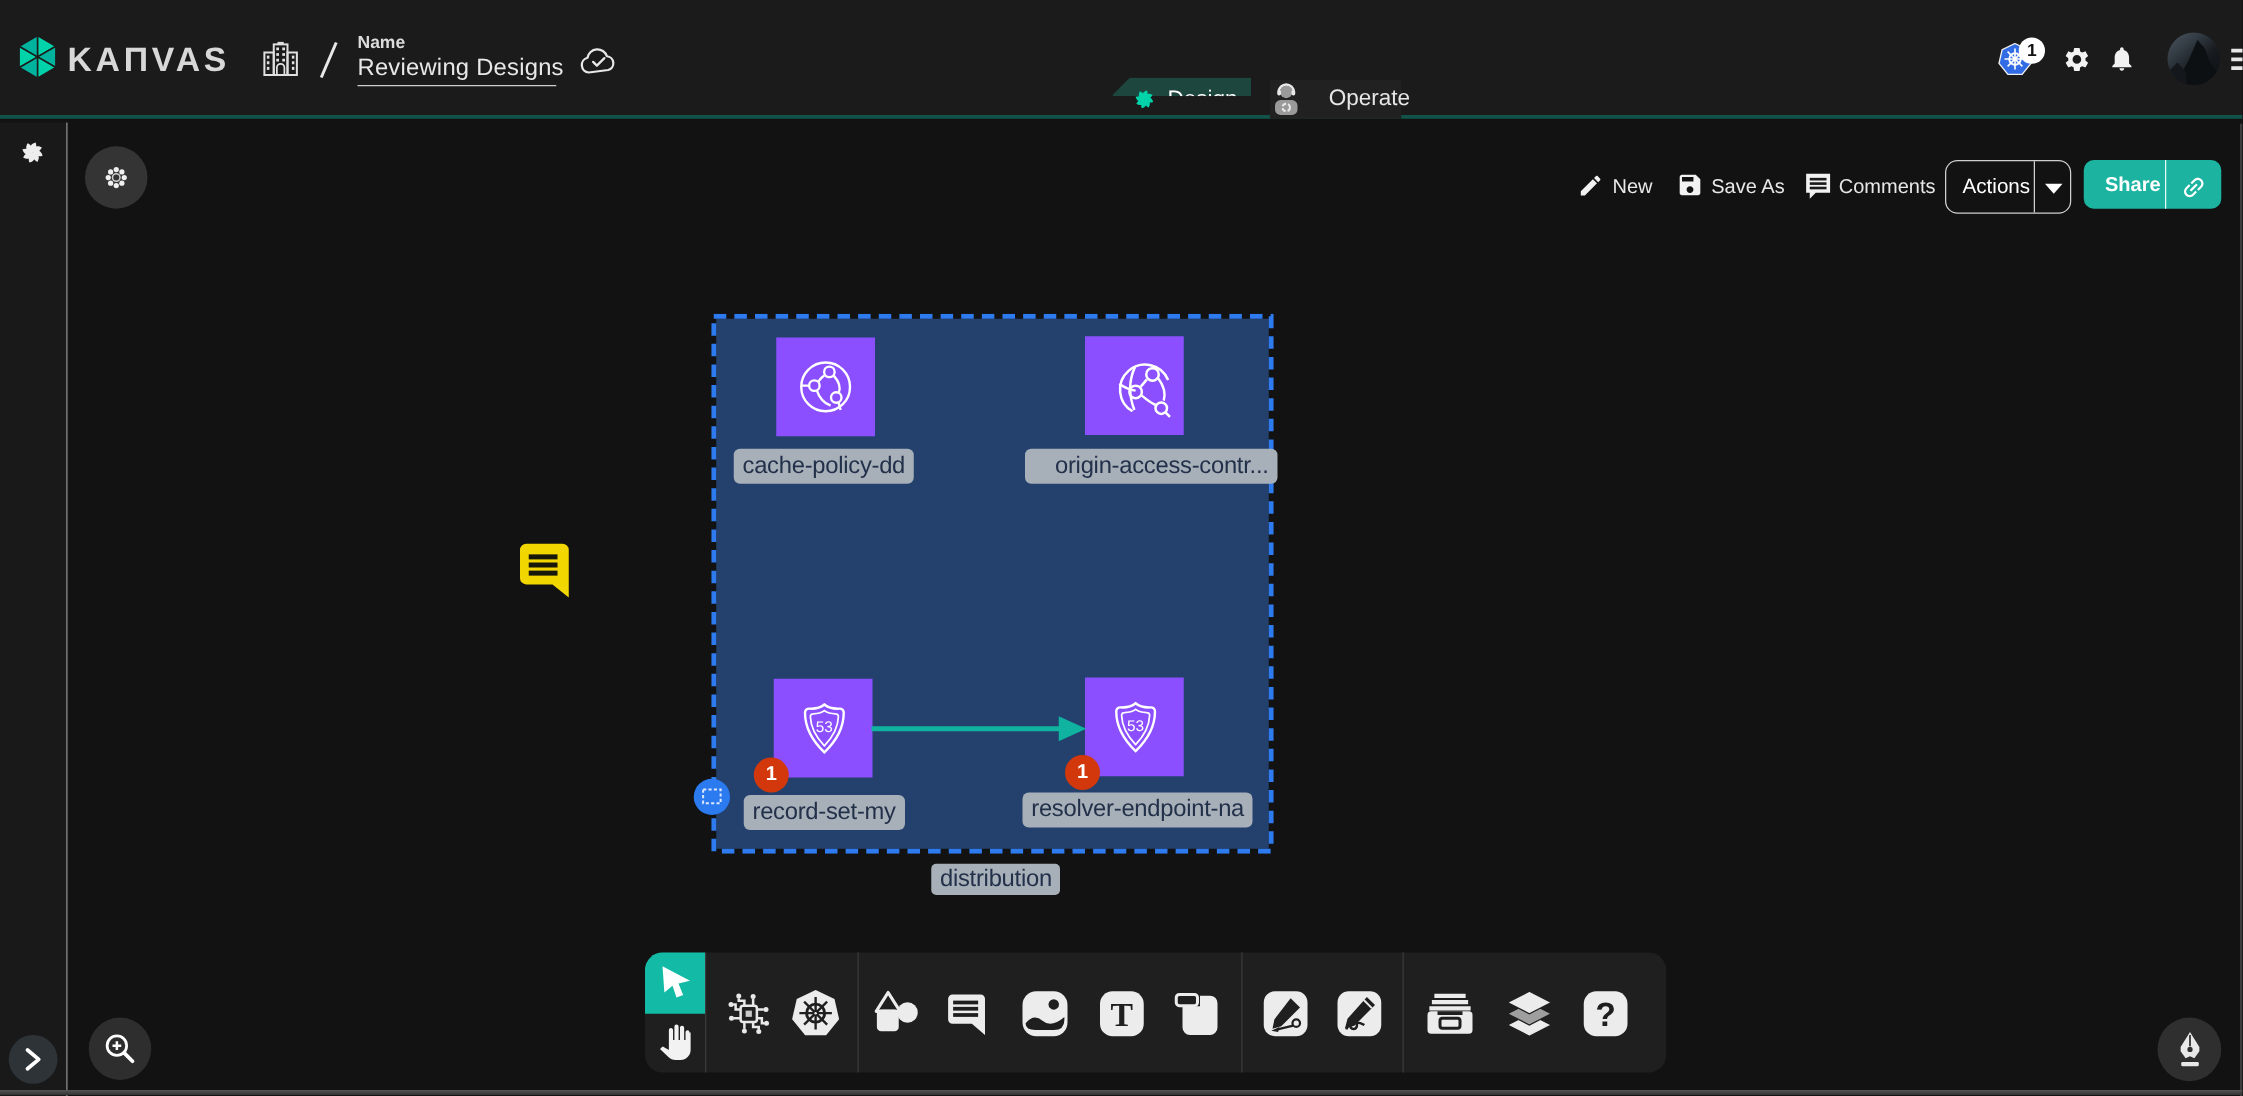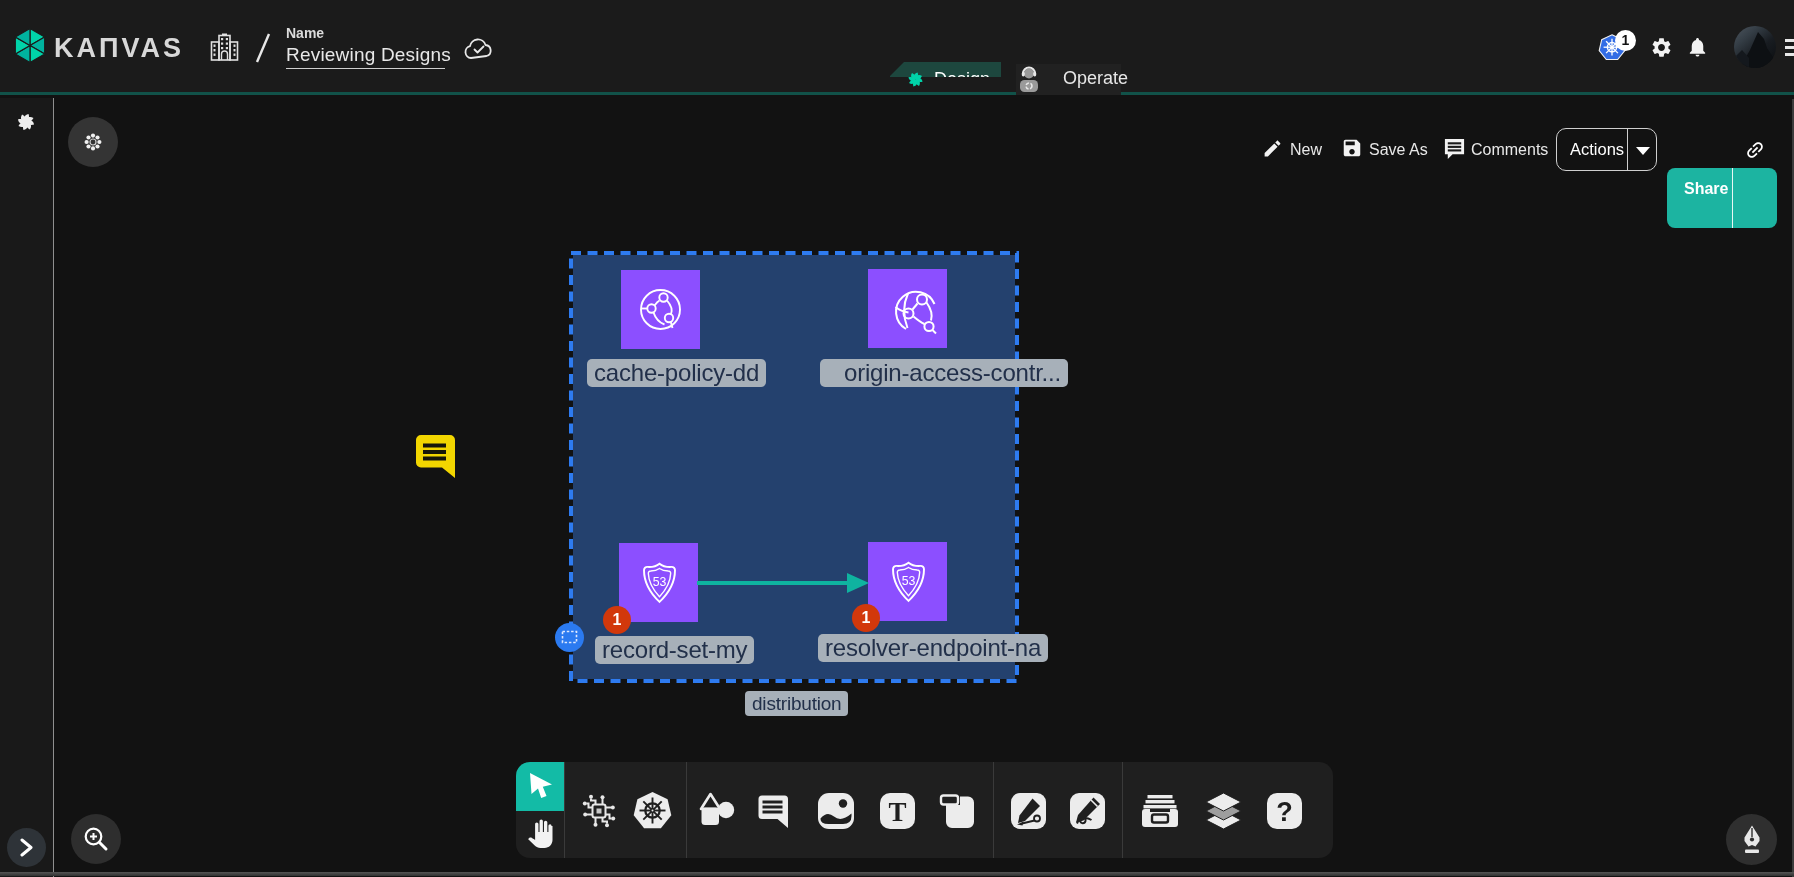--- a/index.html
+++ b/index.html
@@ -34,34 +34,34 @@
     background:#191919; border-right:1px solid #8f8f8f; }
 
   
   .actlabel { color:#e8e8e8; font-size:16px; }
   #btn-actions { position:absolute; left:1556px; top:128px; width:101px; height:43px;
     border:1px solid #cfcfcf; border-radius:10px; color:#ffffff; }
   #btn-actions .txt { position:absolute; left:13px; top:11px; font-size:16.5px; }
   #btn-actions .sep { position:absolute; left:70px; top:0; width:1px; height:100%; background:#cfcfcf; }
   #btn-actions .car { position:absolute; left:79px; top:18px; width:0; height:0;
     border-left:7px solid transparent; border-right:7px solid transparent; border-top:8px solid #fff; }
-  #btn-share { position:absolute; left:1667px; top:128px; width:110px; height:60px;
-    background:#1cb4a1; border-radius:8px;margin-top:40px; }
+  #btn-share { position:absolute; left:1667px; top:128px; width:110px; height:39px;
+    background:#1cb4a1; border-radius:8px; }
   #btn-share .txt { position:absolute; left:17px; top:12px; color:#fff; font-size:16px; font-weight:700; }
   #btn-share .sep { position:absolute; left:65px; top:0px; width:1px; height:100%; background:#e8f7f4; }
 
   
   .circlebtn { position:absolute; border-radius:50%; background:#313131; }
 
   
   #sel { position:absolute; left:573px; top:255px; width:442px; height:424px;
     background:#24416e; }
   .node { position:absolute; width:79px; height:79px; background:#8C4FFF; }
   .nlabel { position:absolute; background:#a7b0b9; color:#22304a; border-radius:5px;
-    font-size:24px; text-align:center; line-height:28px; height:28px; white-space:nowrap;
+    font-size:19px; text-align:center; line-height:28px; height:28px; white-space:nowrap;
     padding:0 7px; letter-spacing:-0.2px; }
   .badge { position:absolute; width:28px; height:28px; border-radius:50%; background:#d2380b;
     color:#fff; font-size:16px; font-weight:700; text-align:center; line-height:28px; }
 
   
   #dock { position:absolute; left:516px; top:762px; width:817px; height:96px;
     background:#1f1f1f; border-radius:14px; }
   .dsep { position:absolute; top:0; width:1px; height:96px; background:#3a3a3a; }
   #cursorcell { position:absolute; left:0; top:0; width:48px; height:49px;
     background:#13bba6; border-radius:14px 0 0 0; }

